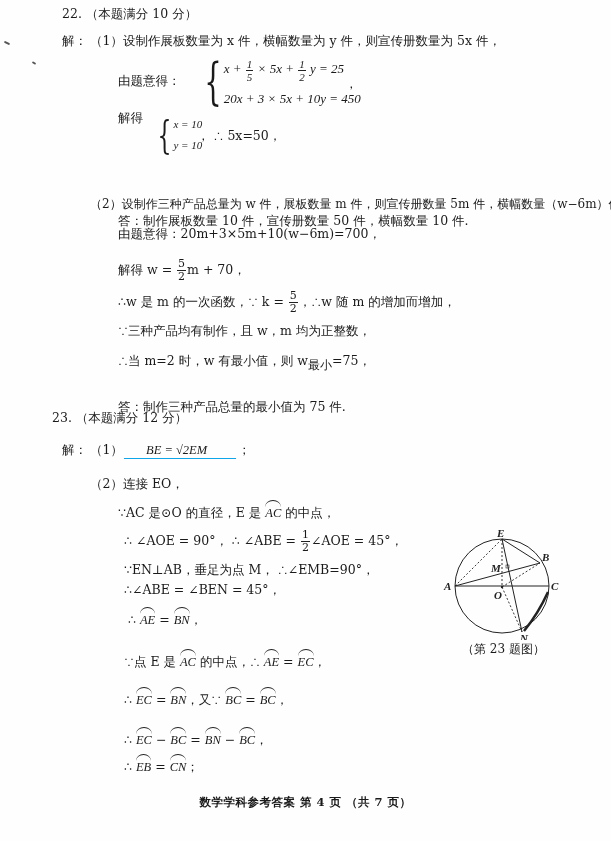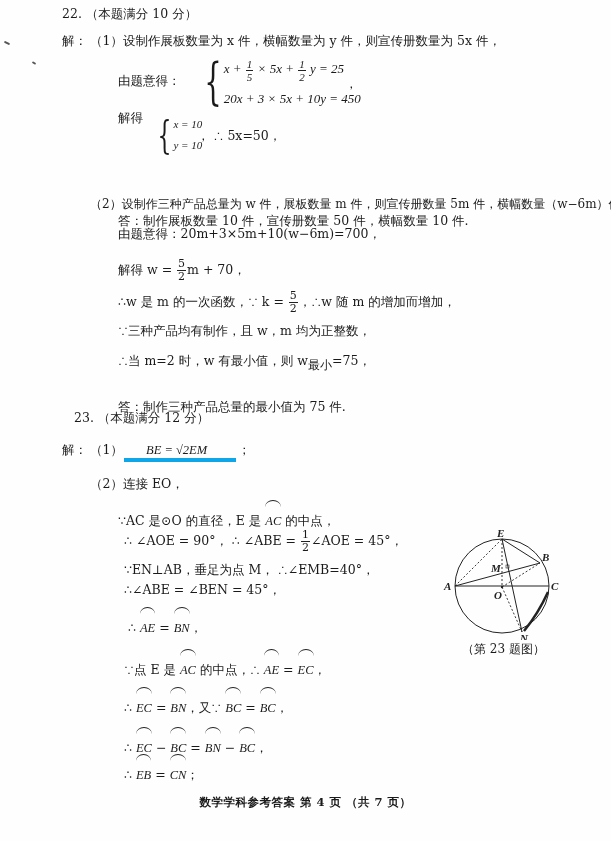--- a/index.html
+++ b/index.html
@@ -50,35 +50,35 @@
     .brace-rows {
       display: flex;
       flex-direction: column;
       justify-content: space-between;
     }
     .arc {
       display: inline-block;
       position: relative;
       font-style: italic;
       font-family: "Liberation Serif", serif;
-      padding-top: 10px;
+      padding-top: 2px;
     }
     .arc::before {
       content: "";
       position: absolute;
       left: 0;
       right: 0;
       top: -3px;
       height: 6px;
       border-top: 1px solid #222;
       border-radius: 50% 50% 0 0 / 100% 100% 0 0;
     }
     .underline-answer {
       display: inline-block;
-      border-bottom: 4px solid #0ea5e9;
+      border-bottom: 1px solid #0ea5e9;
       width: 112px;
       text-align: left;
       padding-left: 22px;
       box-sizing: border-box;
     }
     .footer {
       position: absolute;
       left: 0;
       right: 0;
       top: 795px;
@@ -145,39 +145,39 @@
 </div>
 
 <div class="line" style="left:118px;top:323px;">∵三种产品均有制作，且 w，m 均为正整数，</div>
 
 <div class="line" style="left:118px;top:353px;">
   <span>∴当 m=2 时，w 有最小值，则 w</span><sub class="small">最小</sub><span>=75，</span>
 </div>
 
 <div class="line" style="left:118px;top:383px;margin-top:16px;">答：制作三种产品总量的最小值为 75 件.</div>
 
-<div class="line bold" style="left:74px;top:410px;">23.  （本题满分 12 分）</div>
+<div class="line bold" style="left:52px;top:410px;">23.  （本题满分 12 分）</div>
 
 <div class="line" style="left:62px;top:442px;">解：</div>
 <div class="line" style="left:90px;top:442px;">（1）</div>
 <div class="line" style="left:124px;top:442px;">
   <span class="underline-answer it">BE = √2EM</span><span style="margin-left:2px;">；</span>
 </div>
 
 <div class="line" style="left:90px;top:476px;">（2）连接 EO，</div>
 
 <div class="line" style="left:118px;top:503px;">
   <span>∵AC 是⊙O 的直径，E 是 </span><span class="arc">AC</span><span> 的中点，</span>
 </div>
 
 <div class="line" style="left:124px;top:528px;line-height:26px;">
   <span>∴ ∠AOE = 90°，   ∴ ∠ABE = </span><span class="frac"><span class="num">1</span><span class="den">2</span></span><span>∠AOE = 45°，</span>
 </div>
 
-<div class="line" style="left:124px;top:562px;">∵EN⊥AB，垂足为点 M，  ∴∠EMB=40°，</div>
+<div class="line" style="left:124px;top:562px;">∵EN⊥AB，垂足为点 M，  ∴∠EMB=90°，</div>
 <div class="line" style="left:124px;top:582px;">∴∠ABE = ∠BEN = 45°，</div>
 
 <div class="line" style="left:128px;top:610px;">
   <span>∴ </span><span class="arc">AE</span><span> = </span><span class="arc">BN</span><span>，</span>
 </div>
 
 <div class="line" style="left:124px;top:652px;">
   <span>∵点 E 是 </span><span class="arc">AC</span><span> 的中点，∴ </span><span class="arc">AE</span><span> = </span><span class="arc">EC</span><span>，</span>
 </div>
 

